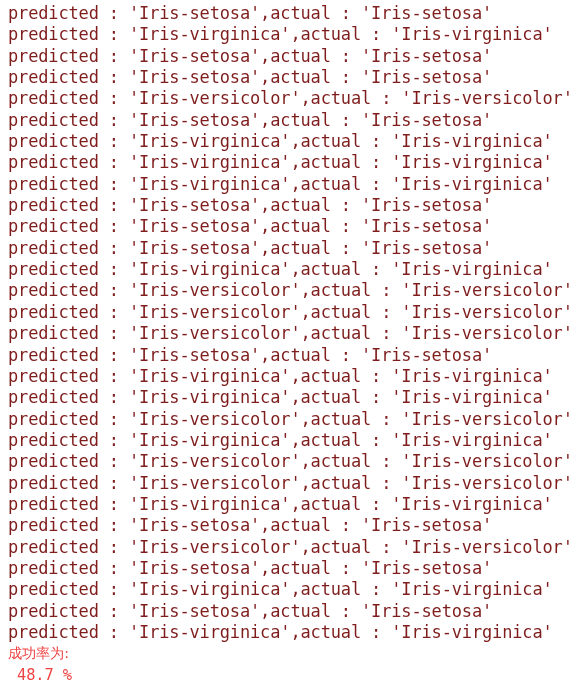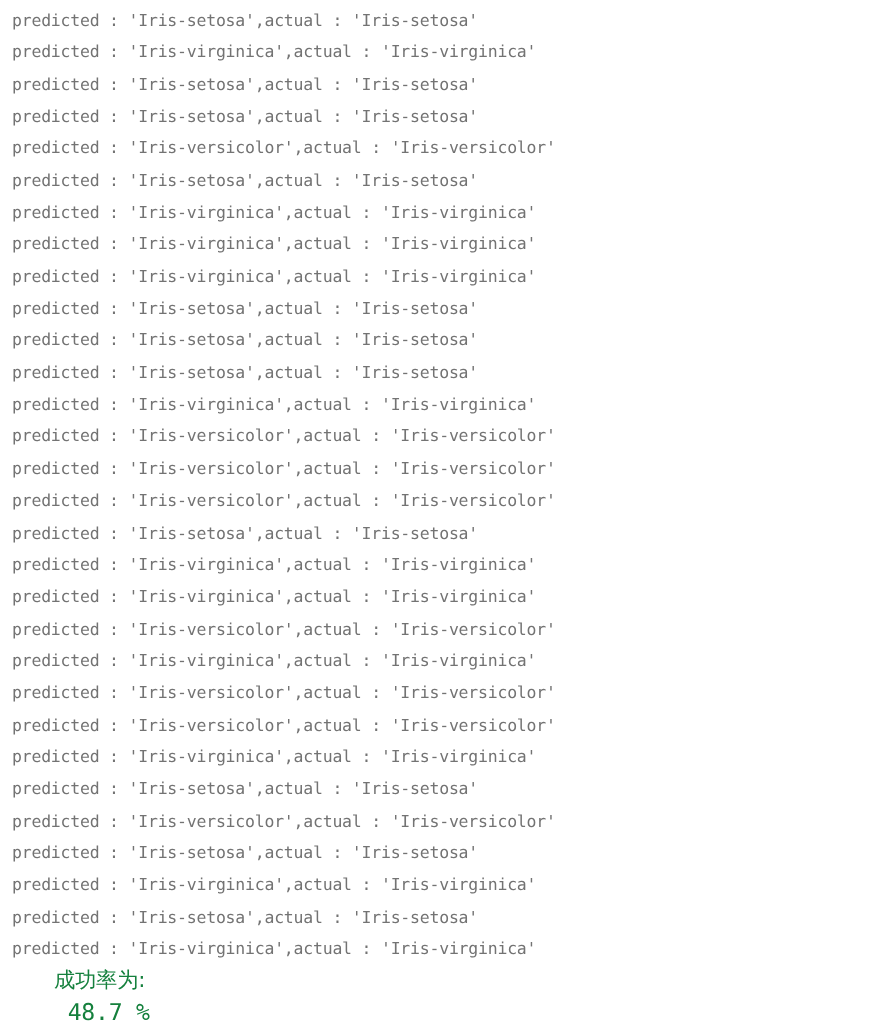--- a/index.html
+++ b/index.html
@@ -14,38 +14,37 @@
     font-family: "DejaVu Sans Mono", "Liberation Mono", monospace;
   }
   #console-output {
     padding: 3px 0 0 0;
     box-sizing: border-box;
     width: 584px;
     height: 689px;
   }
   .output-line {
     font-family: "DejaVu Sans Mono", "Liberation Mono", monospace;
-    font-size: 11px;
+    font-size: 17px;
     line-height: 21.35px;
-    color: #737373;
+    color: #7f1d1d;
     white-space: pre;
     padding-left: 8px;
     letter-spacing: -0.15px;
     height: 21.35px;
   }
   .footer-line {
     font-family: "DejaVu Sans Mono", "Liberation Mono", monospace;
     font-size: 15.4px;
     line-height: 21.35px;
-    color: #15803d;
+    color: #ef4444;
     white-space: pre;
     padding-left: 8px;
     letter-spacing: -0.15px;
     height: 21.35px;
-    margin-left: 28px;
   }
   .footer-label {
     font-family: "DejaVu Sans", "Liberation Sans", sans-serif;
     font-size: 14.2px;
   }
 </style>
 </head>
 <body>
 
 <div id="console-output">

